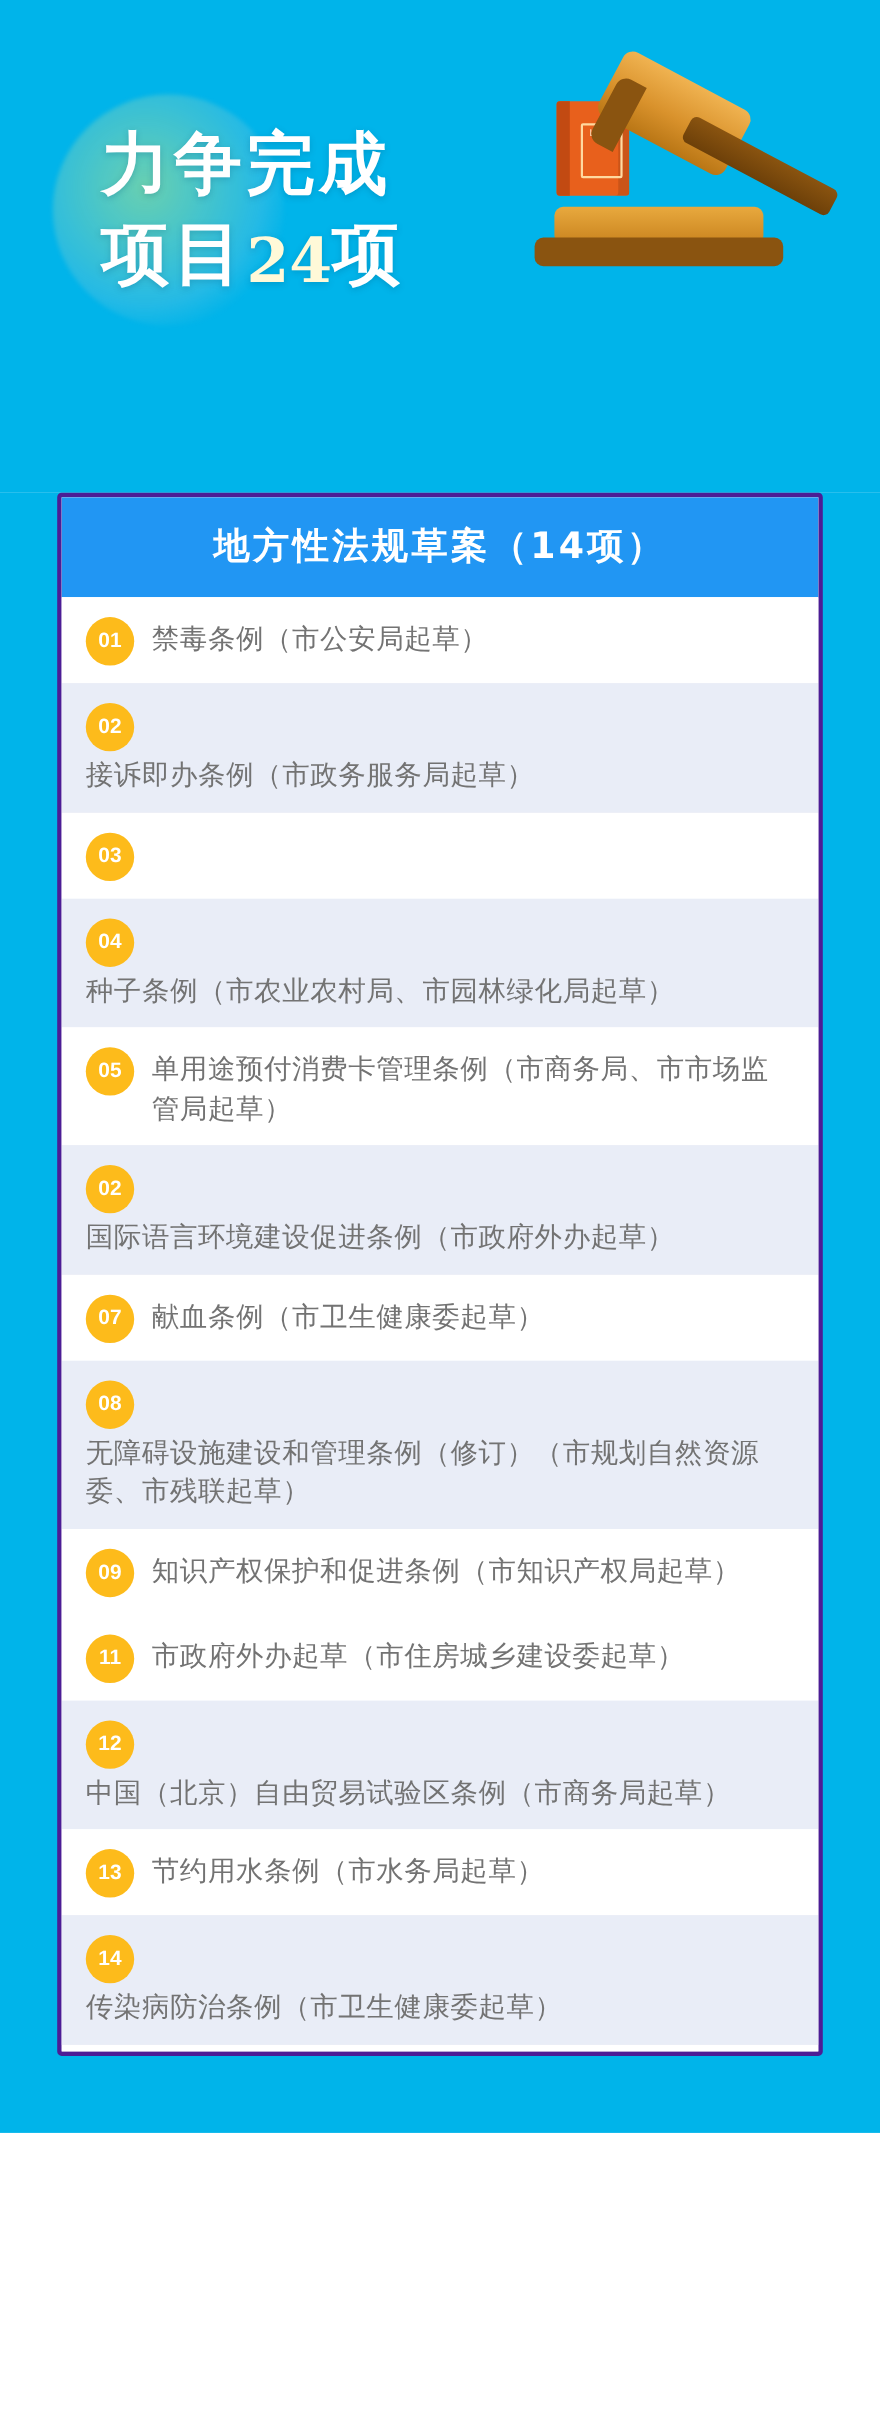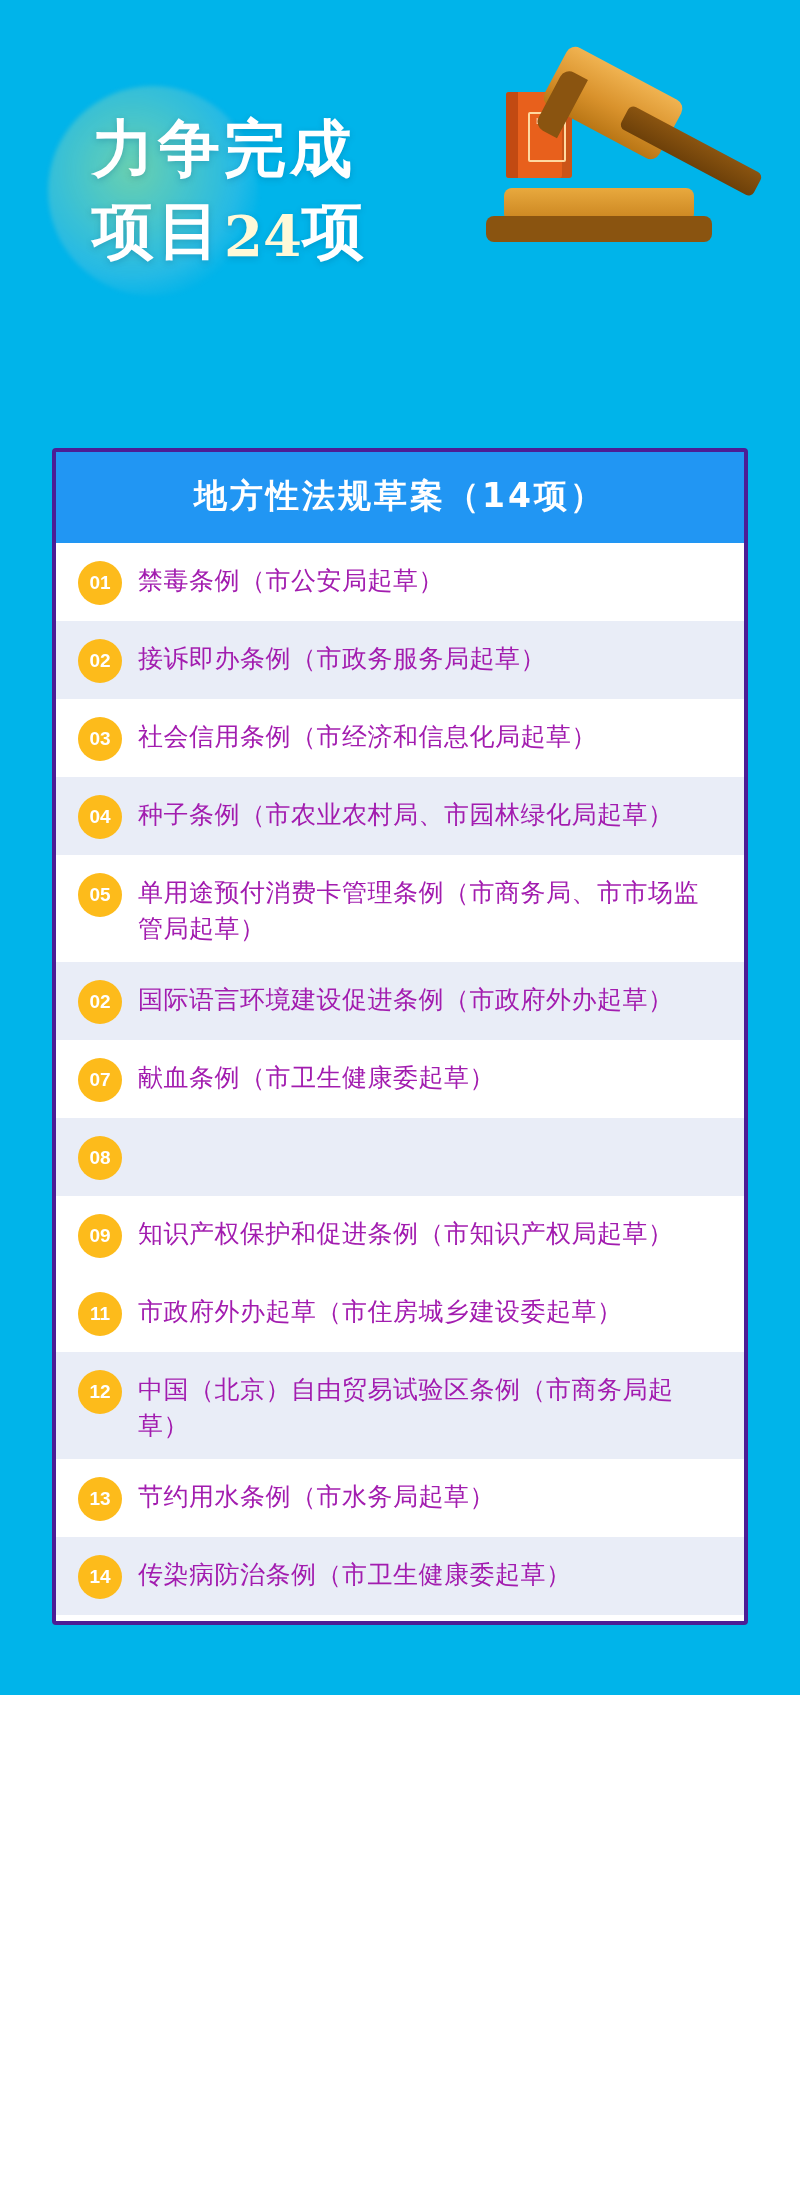--- a/index.html
+++ b/index.html
@@ -191,40 +191,41 @@
     align-items: flex-start;
     padding: 16px 44px 16px 22px;
     box-sizing: border-box;
     min-height: 64px;
   }
   .item.odd {
     background: #ffffff;
   }
   .item.even {
     background: #e9edf7;
+    flex-direction: column;
   }
   .badge {
     flex: 0 0 auto;
     width: 44px;
     height: 44px;
     border-radius: 50%;
     background: #fdbb1b;
     color: #ffffff;
     font-size: 19px;
     font-weight: bold;
     display: flex;
     align-items: center;
     justify-content: center;
     margin-right: 16px;
     margin-top: 2px;
     font-family: "Liberation Sans", sans-serif;
   }
   .item-text {
     flex: 1 1 auto;
-    color: #a21caf;
+    color: #737373;
     font-size: 25px;
     line-height: 1.42;
     font-family: "DejaVu Sans", "Liberation Sans", sans-serif;
     letter-spacing: 0.5px;
     padding-top: 4px;
   }
 </style>
 </head>
 <body>
 
@@ -258,40 +259,40 @@
           <div class="item odd">
             <div class="badge">01</div>
             <div class="item-text">禁毒条例（市公安局起草）</div>
           </div>
           <div class="item even">
             <div class="badge">02</div>
             <div class="item-text">接诉即办条例（市政务服务局起草）</div>
           </div>
           <div class="item odd">
             <div class="badge">03</div>
-            <div class="item-text">社会信用条例（市经济和信息化局起草）</div>
           </div>
           <div class="item even">
             <div class="badge">04</div>
             <div class="item-text">种子条例（市农业农村局、市园林绿化局起草）</div>
           </div>
           <div class="item odd">
             <div class="badge">05</div>
             <div class="item-text">单用途预付消费卡管理条例（市商务局、市市场监管局起草）</div>
           </div>
           <div class="item even">
             <div class="badge">02</div>
             <div class="item-text">国际语言环境建设促进条例（市政府外办起草）</div>
           </div>
           <div class="item odd">
             <div class="badge">07</div>
             <div class="item-text">献血条例（市卫生健康委起草）</div>
           </div>
           <div class="item even">
             <div class="badge">08</div>
+            <div class="item-text">无障碍设施建设和管理条例（修订）（市规划自然资源委、市残联起草）</div>
           </div>
           <div class="item odd">
             <div class="badge">09</div>
             <div class="item-text">知识产权保护和促进条例（市知识产权局起草）</div>
           </div>
           <div class="item odd">
             <div class="badge">11</div>
             <div class="item-text">市政府外办起草（市住房城乡建设委起草）</div>
           </div>
           <div class="item even">

